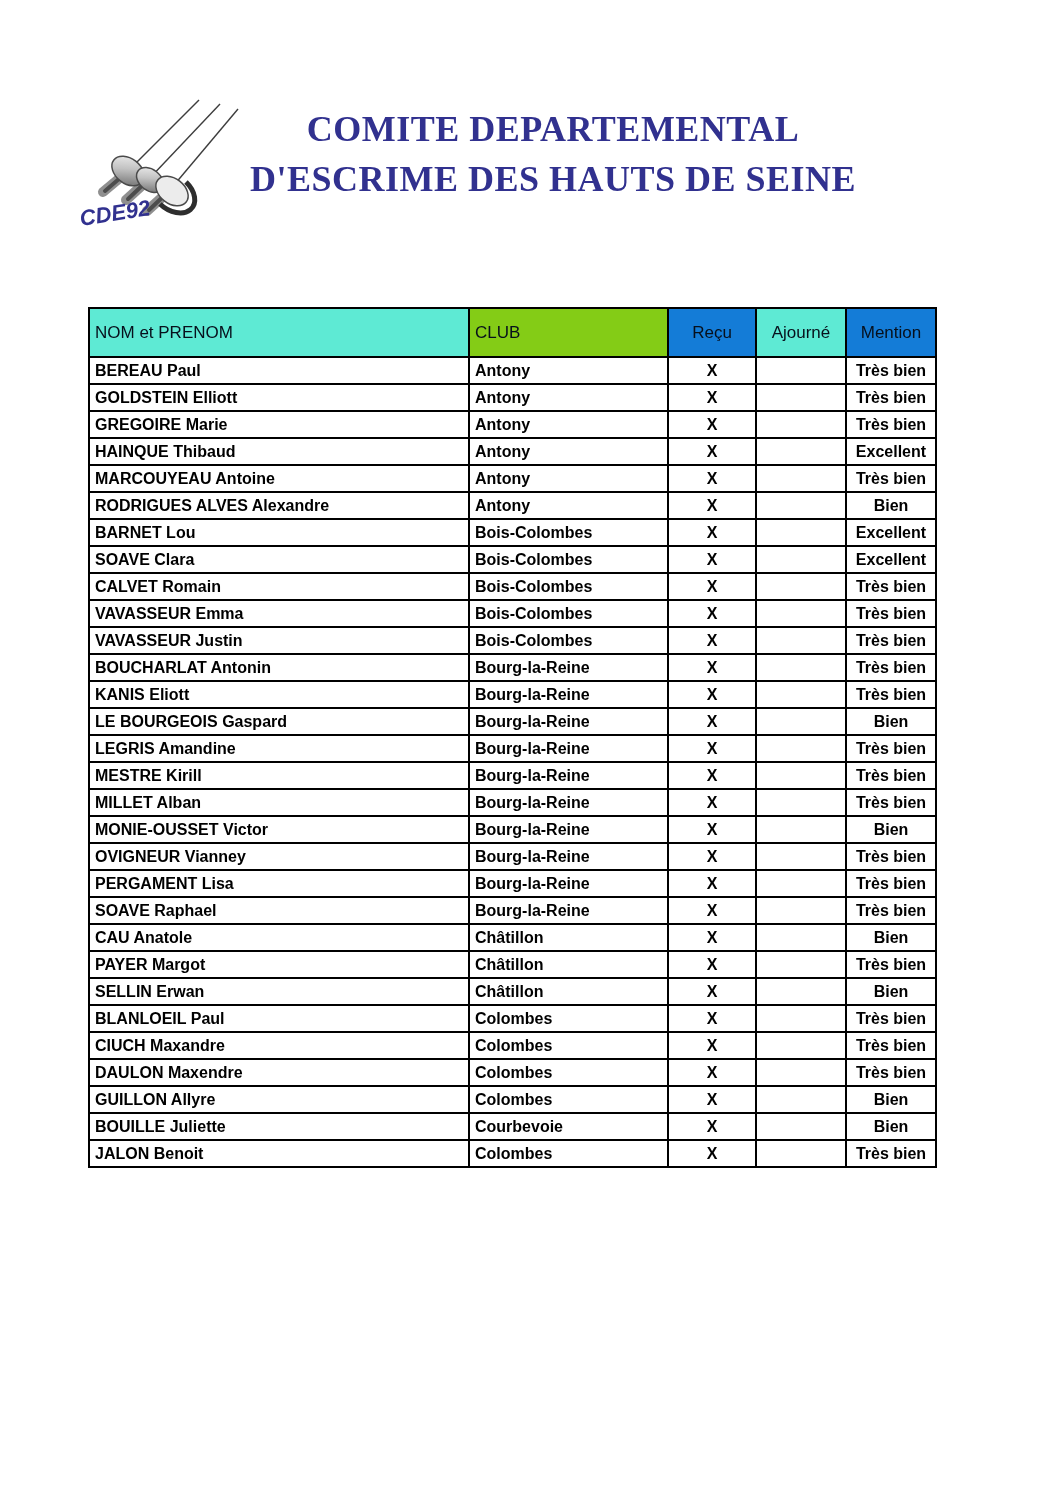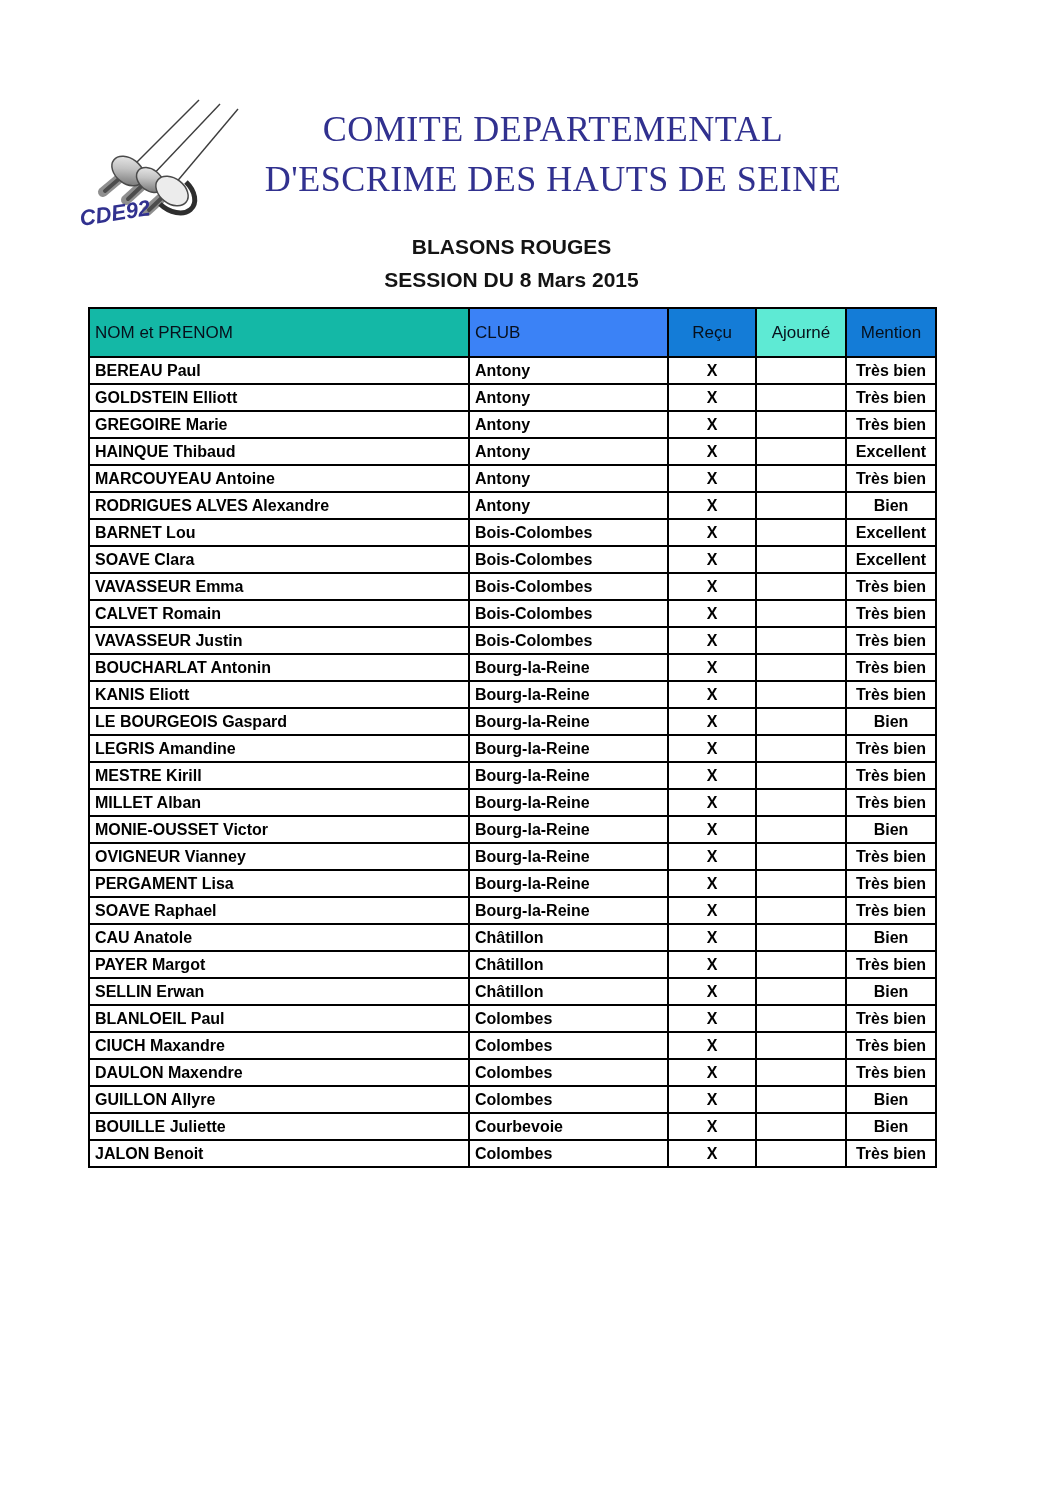--- a/index.html
+++ b/index.html
@@ -22,21 +22,21 @@
     width: 188px;
     height: 148px;
   }
   .title-block {
     position: absolute;
     left: 238px;
     top: 104px;
     width: 630px;
     text-align: center;
     font-family: "Liberation Serif", serif;
-    font-weight: normal;
+    font-weight: bold;
     font-size: 36px;
     line-height: 50px;
     letter-spacing: 0.5px;
   }
 
   
   .subtitle-block {
     position: absolute;
     left: 88px;
     top: 230px;
@@ -115,37 +115,33 @@
       <path d="M85 112 A 18 12.5 38 0 0 111 90" fill="none" stroke="#2e2e2e" stroke-width="5"></path>
     </g>
     <text x="6" y="134" transform="rotate(-9 6 134)" font-family="Liberation Sans, sans-serif" font-size="22" font-weight="bold" font-style="italic" fill="#31318F">CDE92</text>
   </svg>
 
   <div class="title-block" style="color: rgb(49, 49, 143);">
     <div>COMITE DEPARTEMENTAL</div>
     <div>D'ESCRIME DES HAUTS DE SEINE</div>
   </div>
 
-  <div class="subtitle-block">
-    <div>BLASONS ROUGES</div>
-    <div>SESSION DU 8 Mars 2015</div>
-  </div>
 
   <table class="results">
     <colgroup>
       <col style="width:380px">
       <col style="width:199px">
       <col style="width:88px">
       <col style="width:90px">
       <col style="width:90px">
     </colgroup>
     <thead>
       <tr>
-        <th class="left" style="background: #14b8a6;">NOM et PRENOM</th>
-        <th class="left" style="background: #3b82f6; margin-top: 45px;">CLUB</th>
+        <th class="left" style="background: #5eead4;">NOM et PRENOM</th>
+        <th class="left" style="background: #84cc16; margin-top: 45px;">CLUB</th>
         <th style="background: rgb(20, 124, 215);">Reçu</th>
         <th style="background: #5eead4;">Ajourné</th>
         <th style="background: rgb(20, 124, 215);">Mention</th>
       </tr>
     </thead>
     <tbody>
         <tr>
           <td class="left">BEREAU Paul</td>
           <td class="left">Antony</td>
           <td>X</td>
@@ -195,28 +191,28 @@
           <td>Excellent</td>
         </tr>
         <tr>
           <td class="left">SOAVE Clara</td>
           <td class="left">Bois-Colombes</td>
           <td>X</td>
           <td></td>
           <td>Excellent</td>
         </tr>
         <tr>
+          <td class="left">CALVET Romain</td>
+          <td class="left">Bois-Colombes</td>
+          <td>X</td>
+          <td></td>
+          <td>Très bien</td>
+        </tr>
+        <tr>
           <td class="left">VAVASSEUR Emma</td>
-          <td class="left">Bois-Colombes</td>
-          <td>X</td>
-          <td></td>
-          <td>Très bien</td>
-        </tr>
-        <tr>
-          <td class="left">CALVET Romain</td>
           <td class="left">Bois-Colombes</td>
           <td>X</td>
           <td></td>
           <td>Très bien</td>
         </tr>
         <tr>
           <td class="left">VAVASSEUR Justin</td>
           <td class="left">Bois-Colombes</td>
           <td>X</td>
           <td></td>

